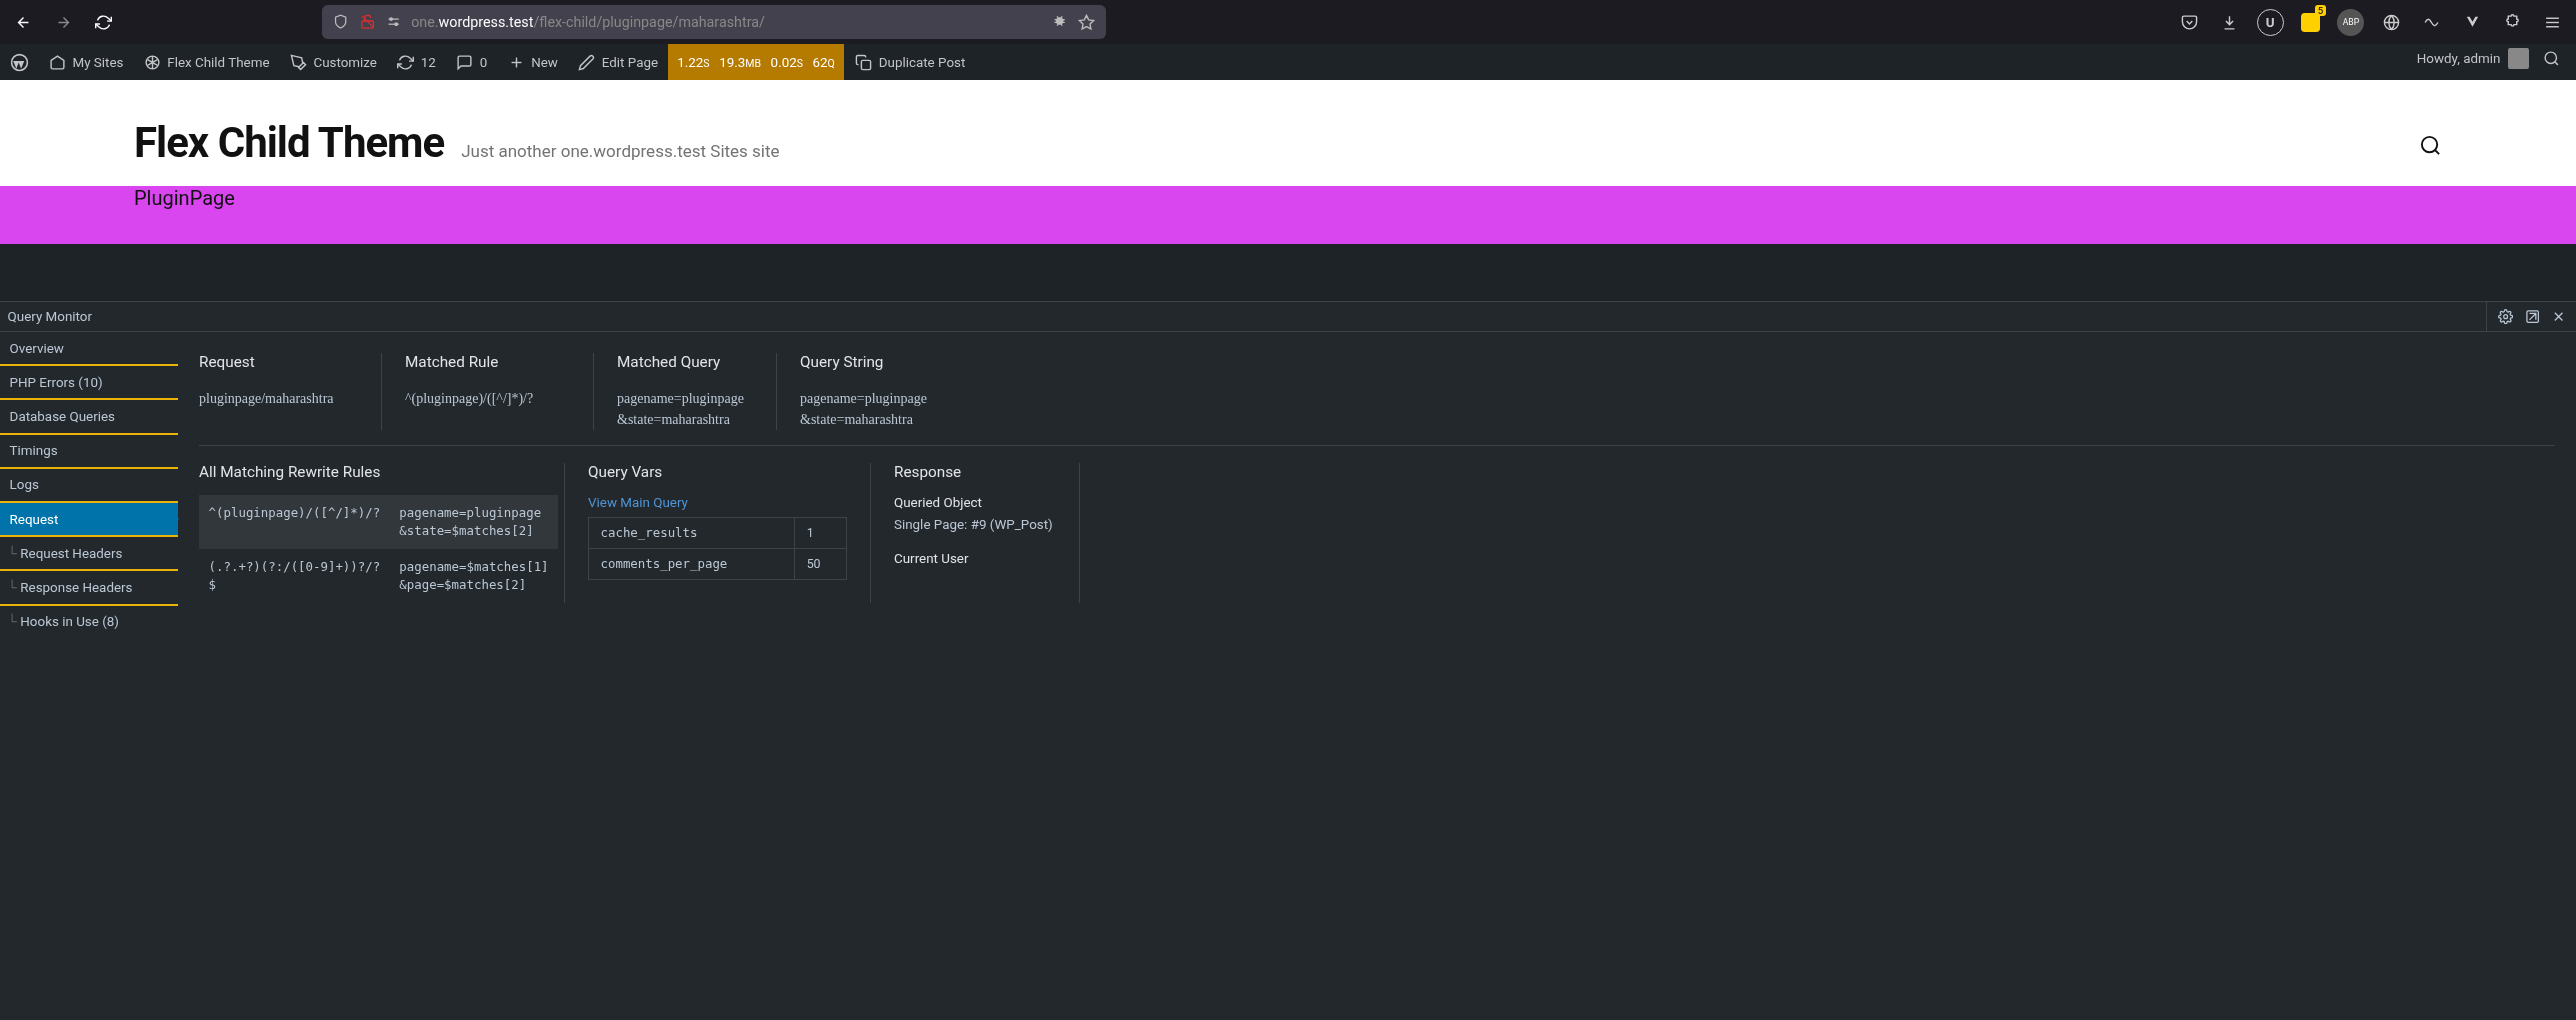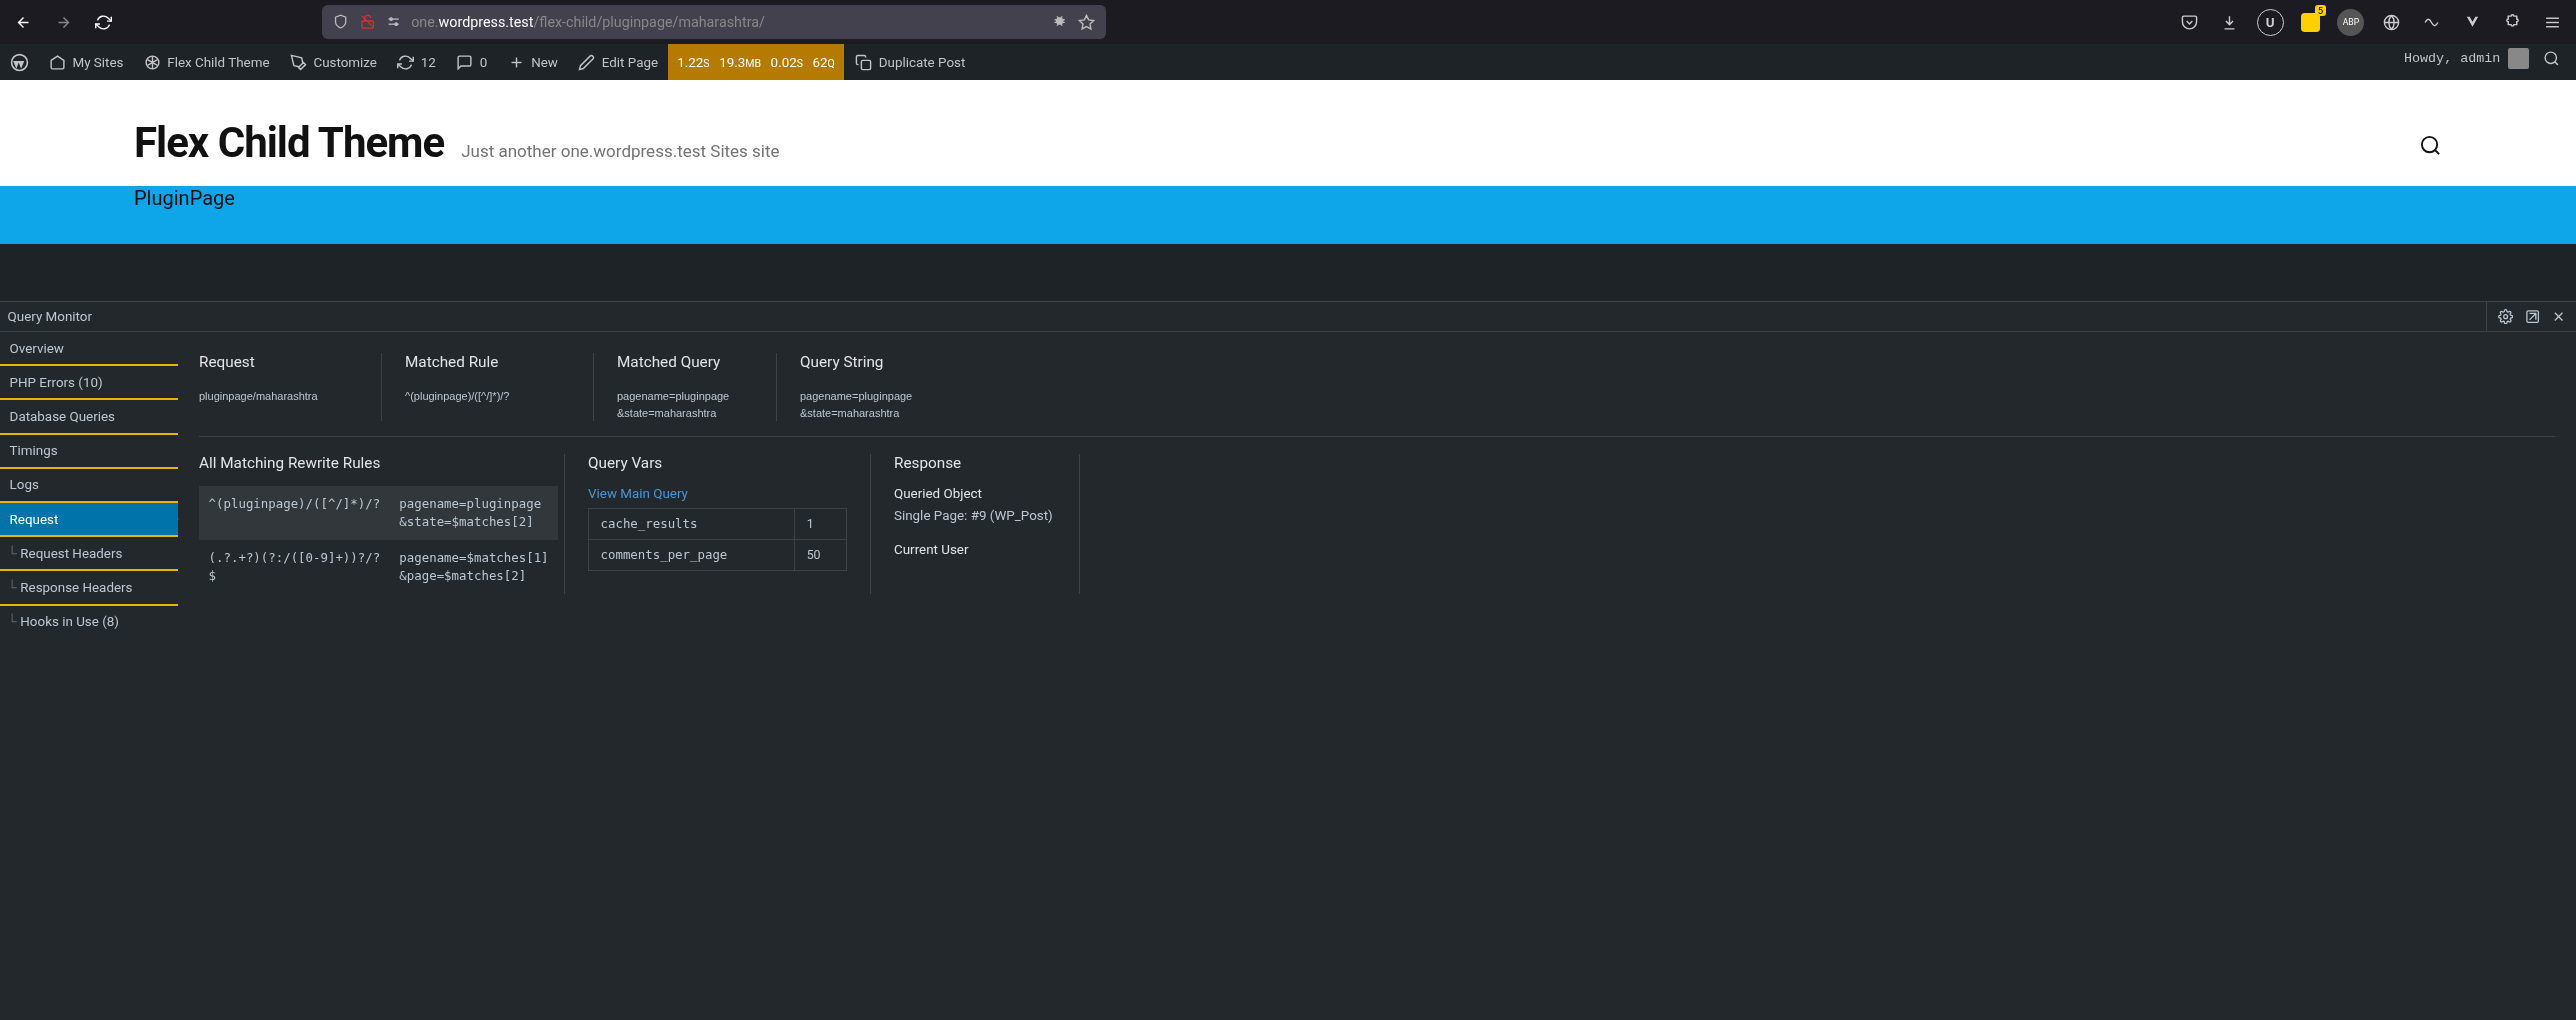--- a/index.html
+++ b/index.html
@@ -17,31 +17,31 @@
   .chrome-right { display: flex; gap: 13.4px; align-items: center; margin-left: auto; }
   .chrome-icon { width: 27px; height: 27px; border-radius: 5.7px; display:flex; align-items:center; justify-content:center; color:#ccc; font-size:13.4px; }
   .badge-5 { background:#ffd000; color:#000; border-radius:3.8px; width:19px; height:19px; font-size:10.5px; position:relative; }
 
   
   .wp-admin-bar { height: 36px; background: #1d2327; display: flex; align-items: flex-start; color: #c3c4c7; font-size: 13.4px; }
   .wp-item { display: flex; align-items: center; gap: 5.7px; padding: 0 9.6px; height: 100%; cursor: pointer; }
   .wp-icon { width: 19px; height: 19px; display:flex; align-items:center; justify-content:center; }
   .wp-stats { background: #b57a00; color: #fff; padding: 0 9.6px; height: 100%; display: flex; align-items: center; gap: 9.6px; font-size: 13.4px; }
   .wp-stats small { font-size: 10.5px; }
-  .wp-right { margin-left: auto; display: flex; align-items: center; padding-right: 9.6px; gap: 8px; font-family: Liberation Mono, monospace; }
+  .wp-right { margin-left: auto; display: flex; align-items: center; padding-right: 9.6px; gap: 8px; }
   .avatar { width: 21px; height: 21px; background: #888; border-radius: 1.9px; }
   .search-open { width: 29px; height: 29px; display:flex; align-items:center; justify-content:center; }
 
   
   .site-header { background: #fff; color: #111; padding: 38px 134px 19px; display: flex; align-items: baseline; gap: 17px; }
   .site-title { font-size: 42px; font-weight: 700; letter-spacing: -1px; }
   .site-tagline { font-size: 17px; color: #737373; }
   .site-search { margin-left: auto; }
   .site-search svg { width: 23px; height: 23px; stroke: #111; }
-  .page-title-bar { background: #0ea5e9; padding: 0 134px 34px; }
+  .page-title-bar { background: #d946ef; padding: 0 134px 34px; }
   .page-title { font-size: 20px; font-weight: 400; color: #111; }
   .void { height: 57px; background: #1d2327; }
 
   
   .qm-header { height: 31px; background: #23282d; border-top: 1px solid #3c434a; border-bottom: 1px solid #3c434a; display: flex; align-items: center; padding: 0 7.6px; color: #bbc8d4; font-size: 13.4px; }
   .qm-header-right { margin-left: auto; display: flex; gap: 7.6px; align-items: center; border-left: 1px solid #3c434a; padding-left:9.6px; height:100%; }
   .qm-ctrl { width: 19px; height: 19px; color: #bbc8d4; display:flex; align-items:center; justify-content:center; cursor:pointer; }
 
   
   .qm-body { display: flex; height: calc(100% - 44px - 36px - 122px - 58px - 57px - 31px); background: #23282d; }
@@ -50,21 +50,21 @@
   .qm-side-item.active { background: #0073aa; color: #fff; }
   .qm-side-item.active::after { content:''; position:absolute; right:-5.7px; top:50%; transform:translateY(-50%); border:5.7px solid transparent; border-left-color:#0073aa; }
   .qm-side-sub { padding-left: 19px; }
   .qm-side-sub::before { content:'└ '; color:#666; margin-left:-11.5px; }
 
   .qm-main { flex: 1; padding: 21px 21px 0; overflow: hidden; }
   .qm-top { display: flex; gap: 0; margin-bottom: 15.3px; }
   .qm-col { padding: 0 23px; border-left: 1px solid #3c434a; }
   .qm-col:first-child { border-left: none; padding-left: 0; }
   .qm-col h3 { font-size: 15.3px; font-weight: 400; color: #e2e4e7; margin-bottom: 17px; }
-  .qm-col .val { font-family: Liberation Sans, sans-serif; font-size: 11px; color: #bbc8d4; line-height: 1.5; }
+  .qm-col .val { font-family: Liberation Serif, serif; font-size: 14px; color: #bbc8d4; line-height: 1.5; }
 
   .qm-divider { border: none; border-top: 1px solid #3c434a; margin: 11.5px 0 17px; }
 
   .qm-bottom { display: flex; gap: 0; }
   .qm-bcol { padding: 0 23px; border-left: 1px solid #3c434a; min-width: 0; }
   .qm-bcol:first-child { border-left: none; padding-left: 0; }
   .qm-bcol:last-child { border-right: 1px solid #3c434a; }
   .qm-bcol h3 { font-size: 15.3px; font-weight: 400; color: #e2e4e7; margin-bottom: 13.4px; }
   .rewrite-table { width: 100%; font-family: ui-monospace, Menlo, Monaco, monospace; font-size: 12.4px; color: #bbc8d4; border-collapse: collapse; }
   .rewrite-table td { padding: 9.6px 9.6px; vertical-align: top; line-height:1.4; }

